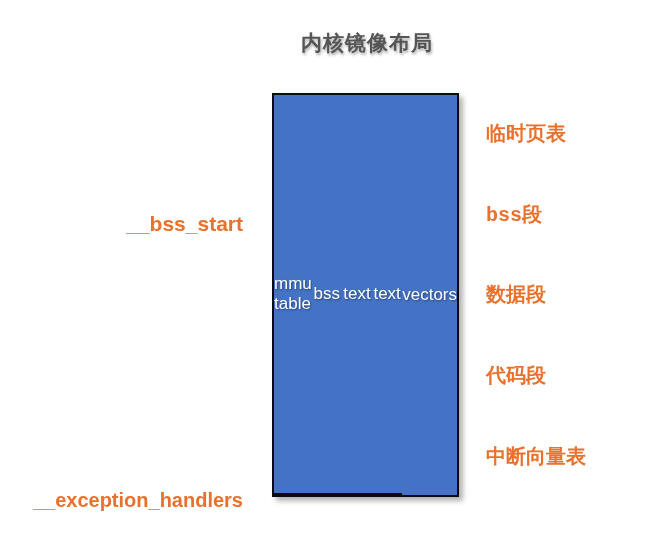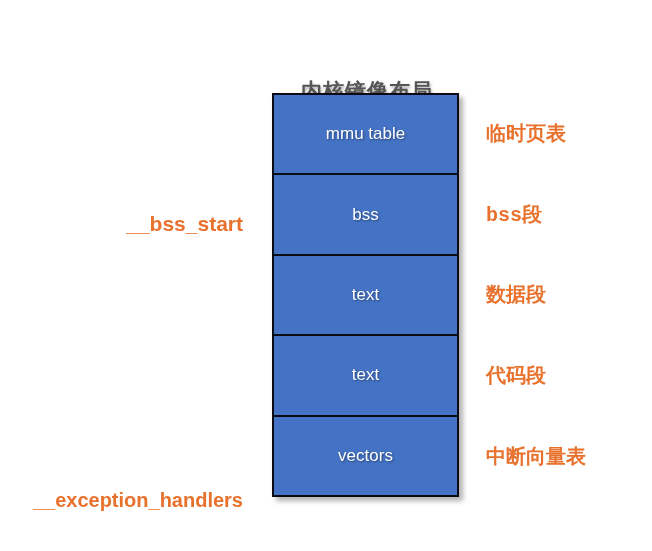--- a/index.html
+++ b/index.html
@@ -19,33 +19,31 @@
     position: absolute;
     top: 29px;
     left: 222px;
     width: 290px;
     text-align: center;
     font-size: 21px;
     font-weight: 700;
     color: #555555;
     letter-spacing: 1px;
     text-shadow: 1px 2px 3px rgba(0,0,0,0.35);
-    margin-top: 48px;
   }
   .segment-stack {
     position: absolute;
     left: 272px;
     top: 93px;
     width: 187px;
     height: 404px;
     box-sizing: border-box;
     border: 2px solid #0b0b14;
     background: #4472C4;
     display: flex;
-    flex-direction: column;
     box-shadow: 4px 4px 5px rgba(0,0,0,0.30);
   }
   .segment-box {
     flex: 1;
     display: flex;
     align-items: center;
     justify-content: center;
     background: #4472C4;
     border-bottom: 2px solid #0b0b14;
     box-sizing: border-box;

